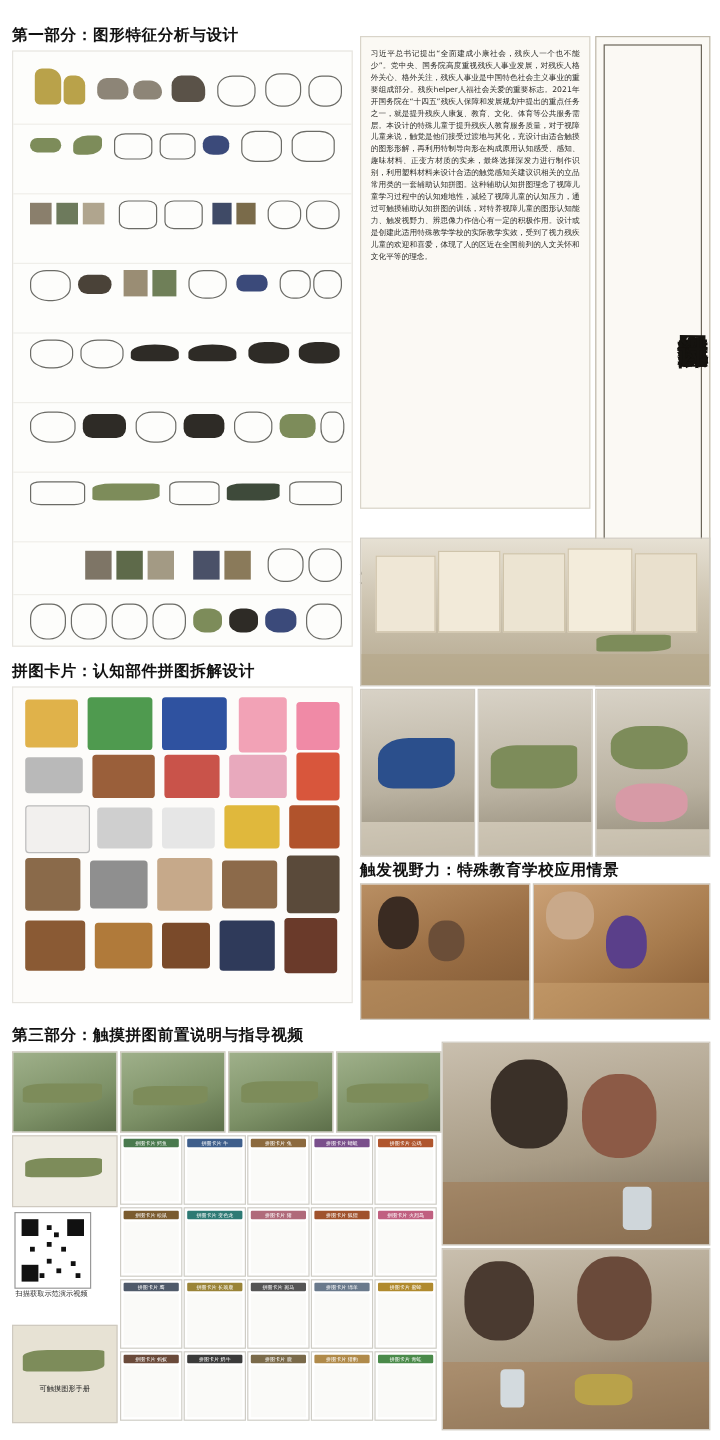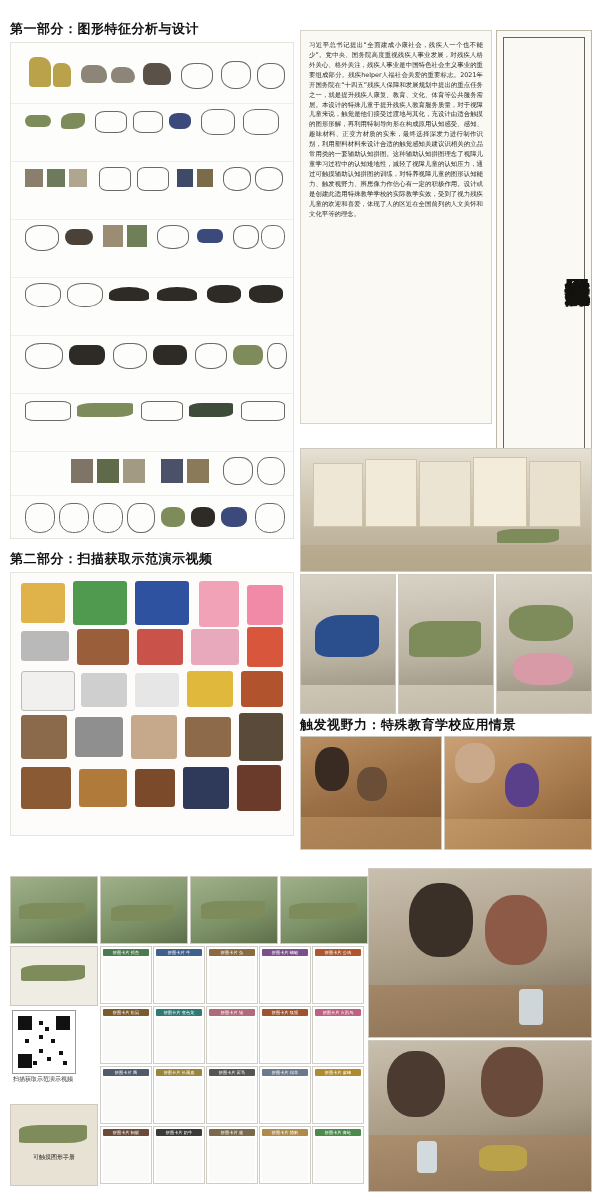--- a/index.html
+++ b/index.html
@@ -212,21 +212,21 @@
   </div>
 
   <div class="ph b kidroom" style="left:368px;top:1040px;width:222px;height:150px;">
     <div class="blob" style="left:18px;top:10px;width:58px;height:66px;background:#4a3a30;border-radius:45%;"></div>
     <div class="blob" style="left:112px;top:6px;width:62px;height:70px;background:#6a4a3a;border-radius:45%;"></div>
     <div class="stripe" style="left:0;top:94px;width:222px;height:56px;background:rgba(170,130,90,.55);"></div>
     <div class="sil y" style="left:110px;top:104px;width:48px;height:26px;border-radius:30%;"></div>
     <div class="ph" style="left:48px;top:100px;width:20px;height:32px;background:#d3dade;border-radius:4px;"></div>
   </div>
 
-  <div class="sec-title" style="position:absolute;left:10px;top:552px;">第二部分：扫描获取示范演示视频</div>
+  <div class="sec-title" style="position:absolute;left:10px;top:552px;">拼图卡片：认知部件拼图拆解设计</div>
 
   <div id="p2panel">
 
     <div class="pc" style="left:10px;top:10px;width:44px;height:40px;background:#e0b24a;"></div>
     <div class="pc" style="left:62px;top:8px;width:54px;height:44px;background:#4f9a4f;"></div>
     <div class="pc" style="left:124px;top:8px;width:54px;height:44px;background:#2f52a0;"></div>
     <div class="pc" style="left:188px;top:8px;width:40px;height:46px;background:#f2a2b6;"></div>
     <div class="pc" style="left:236px;top:12px;width:36px;height:40px;background:#f08aa6;"></div>
 
     <div class="pc" style="left:10px;top:58px;width:48px;height:30px;background:#b9b9b9;"></div>
@@ -247,20 +247,21 @@
     <div class="pc" style="left:174px;top:144px;width:46px;height:40px;background:#8c6a4a;"></div>
     <div class="pc" style="left:228px;top:140px;width:44px;height:48px;background:#5a4a3a;"></div>
 
     <div class="pc" style="left:10px;top:194px;width:50px;height:42px;background:#8a5a34;"></div>
     <div class="pc" style="left:68px;top:196px;width:48px;height:38px;background:#b07a3a;"></div>
     <div class="pc" style="left:124px;top:196px;width:40px;height:38px;background:#7a4a2a;"></div>
     <div class="pc" style="left:172px;top:194px;width:46px;height:42px;background:#2f3a5a;"></div>
     <div class="pc" style="left:226px;top:192px;width:44px;height:46px;background:#6a3a2a;"></div>
   </div>
 
+  <div class="sec-title" style="position:absolute;left:10px;top:856px;">第三部分：触摸拼图前置说明与指导视频</div>
 
   <div class="ph b greenish" style="left:10px;top:876px;width:86px;height:66px;">
     <div class="sil g" style="left:8px;top:26px;width:66px;height:16px;border-radius:30% 8% 30% 8%;"></div>
   </div>
   <div class="ph b greenish" style="left:100px;top:876px;width:86px;height:66px;">
     <div class="sil g" style="left:10px;top:28px;width:62px;height:16px;border-radius:30% 8% 30% 8%;"></div>
   </div>
   <div class="ph b greenish" style="left:190px;top:876px;width:86px;height:66px;">
     <div class="sil g" style="left:10px;top:24px;width:64px;height:18px;border-radius:30% 8% 30% 8%;"></div>
   </div>

